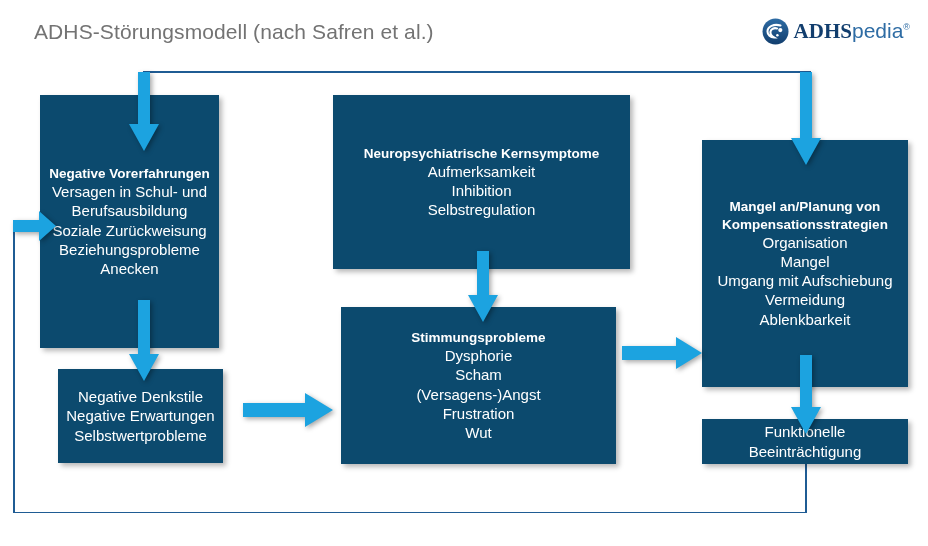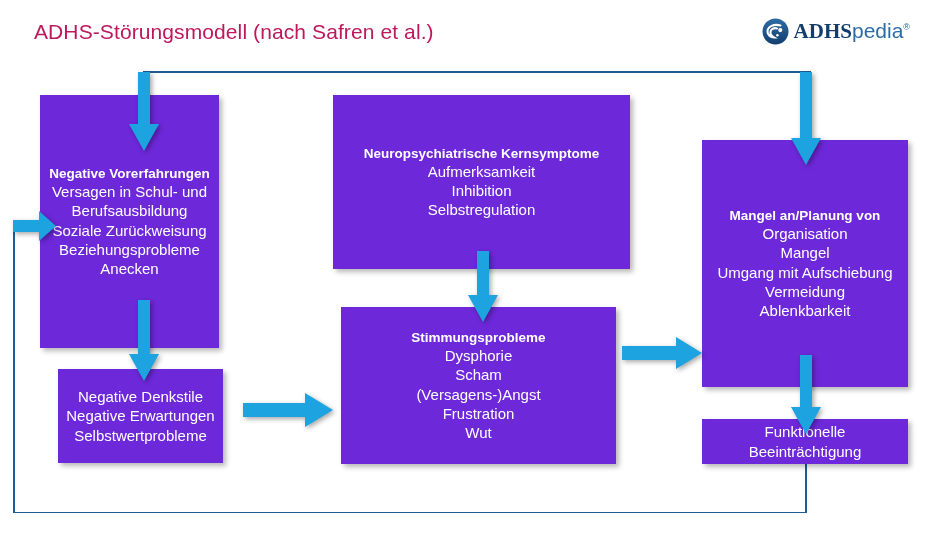--- a/index.html
+++ b/index.html
@@ -7,41 +7,41 @@
     width:928px;height:546px;
     background:#ffffff;
     font-family:"Liberation Sans", sans-serif;
     overflow:hidden;
   }
   #stage{position:relative;width:928px;height:546px;}
 
   
   .title{
     position:absolute;left:34px;top:20px;
-    font-size:21px;color:#be185d;
+    font-size:21px;color:#737373;
     font-family:"Liberation Sans", sans-serif;
     letter-spacing:.1px;white-space:nowrap;
   }
   .logo{
     position:absolute;right:18px;top:18px;
     display:flex;align-items:center;gap:5px;
   }
   .logo-mark{width:27px;height:27px;display:block;}
   .logo-text{
     font-size:21px;color:#123E6E;white-space:nowrap;
     font-family:"Liberation Sans", sans-serif;
   }
   .logo-text .light{color:#2E6CA4;font-weight:normal;}
   .logo-text .bold{font-weight:bold;font-family:Liberation Serif, serif;}
   .logo-reg{font-size:9px;vertical-align:super;color:#2E6CA4;}
 
   
   .box{
     position:absolute;
-    background:#6d28d9;
+    background:#0c4a6e;
     color:#ffffff;
     box-sizing:border-box;
     display:flex;flex-direction:column;align-items:center;justify-content:center;
     text-align:center;
     box-shadow:3px 3px 5px rgba(0,0,0,.28);
     padding:4px 6px;
   }
   .box .hd{font-weight:bold;font-size:13.5px;line-height:1.28;}
   .box .ln{font-size:15px;line-height:1.28;font-weight:normal;}
 
@@ -97,20 +97,21 @@
 
   <div class="box" style="left:333px;top:95px;width:297px;height:174px;justify-content:center;">
     <div class="hd">Neuropsychiatrische Kernsymptome</div>
     <div class="ln">Aufmerksamkeit</div>
     <div class="ln">Inhibition</div>
     <div class="ln">Selbstregulation</div>
   </div>
 
   <div class="box" style="left:702px;top:140px;width:206px;height:247px;">
     <div class="hd">Mangel an/Planung von</div>
+    <div class="hd">Kompensationsstrategien</div>
     <div class="ln">Organisation</div>
     <div class="ln">Mangel</div>
     <div class="ln">Umgang mit Aufschiebung</div>
     <div class="ln">Vermeidung</div>
     <div class="ln">Ablenkbarkeit</div>
   </div>
 
   <div class="box" style="left:58px;top:369px;width:165px;height:94px;">
     <div class="ln">Negative Denkstile</div>
     <div class="ln">Negative Erwartungen</div>

